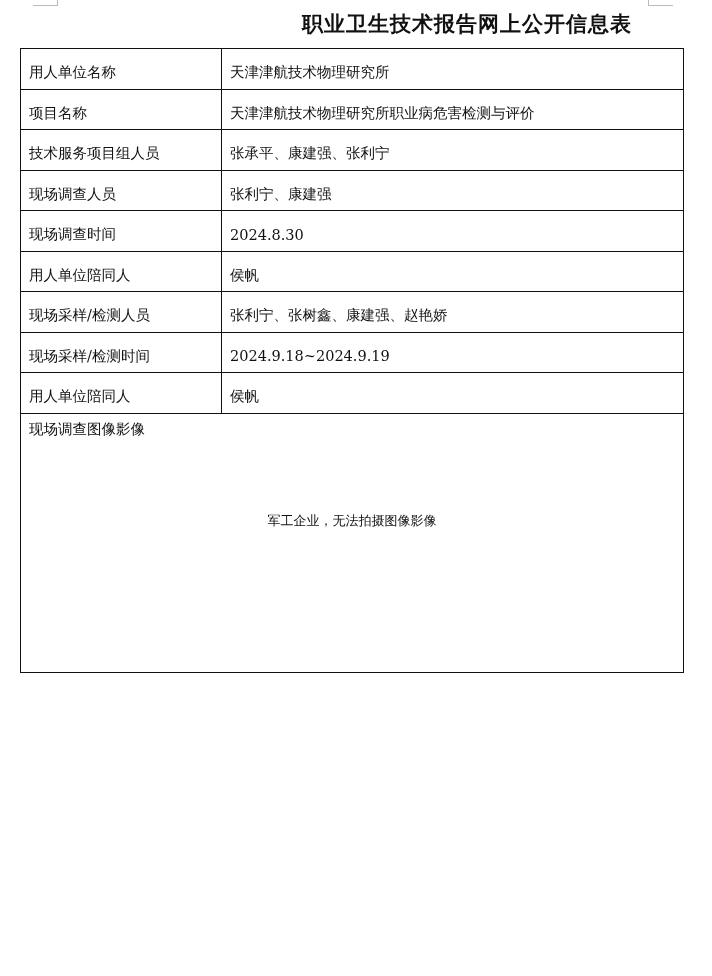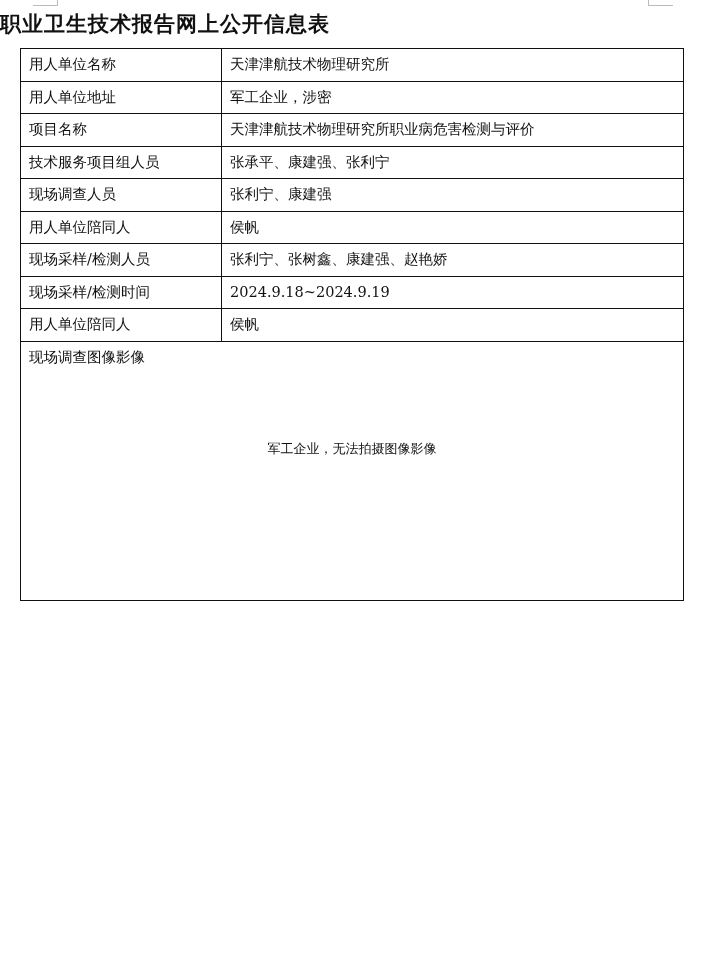--- a/index.html
+++ b/index.html
@@ -1,24 +1,24 @@
 <!DOCTYPE html>
 <html><head>
 <meta charset="utf-8">
 <style>
   html, body { margin: 0; padding: 0; background: #ffffff; }
   body { width: 712px; height: 976px; position: relative; overflow: hidden;
          font-family: "DejaVu Serif", "Liberation Serif", serif; color: #111; }
   .corner { position: absolute; width: 24px; height: 5px; border-color: #bbb; border-style: solid; border-width: 0; }
   .corner.tl { left: 33px; top: 0; border-right-width: 1px; border-bottom-width: 1px; }
   .corner.tr { left: 648px; top: 0; border-left-width: 1px; border-bottom-width: 1px; }
-  .title { position: absolute; top: 10px; left: 0; width: 632px; text-align: left;
+  .title { position: absolute; top: 10px; left: 0; width: 632px; text-align: right;
            font-size: 21px; font-weight: bold; letter-spacing: 1px; }
   table.info { position: absolute; left: 20px; top: 48px; width: 663px; border-collapse: collapse; table-layout: fixed; }
-  table.info td { border: 1.5px solid #111; font-size: 14.5px; padding: 0 0 0 8px; vertical-align: middle; }
+  table.info td { border: 1.5px solid #111; font-size: 14.5px; padding: 8px 0 0 8px; vertical-align: middle; }
   table.info tr.row td { height: 31.5px; }
   table.info col.c1 { width: 201px; }
   table.info col.c2 { width: 462px; }
   td.img-cell { vertical-align: top !important; padding: 0 !important; position: relative; }
   .img-label { position: absolute; left: 8px; top: 6px; font-size: 14.5px; }
   .img-note { position: absolute; left: 0; width: 100%; text-align: center; font-size: 13px; }
 </style>
 </head>
 <body>
 
@@ -31,34 +31,34 @@
   <colgroup>
       <col class="c1">
       <col class="c2">
     </colgroup>
   <tbody>
     <tr class="row">
       <td>用人单位名称</td>
       <td>天津津航技术物理研究所</td>
     </tr>
     <tr class="row">
-      <td>用人单位地址</td>
-      <td>军工企业，涉密</td>
-    </tr>
-    <tr class="row">
       <td>项目名称</td>
       <td>天津津航技术物理研究所职业病危害检测与评价</td>
     </tr>
     <tr class="row">
       <td>技术服务项目组人员</td>
       <td>张承平、康建强、张利宁</td>
     </tr>
     <tr class="row">
       <td>现场调查人员</td>
       <td>张利宁、康建强</td>
+    </tr>
+    <tr class="row">
+      <td>现场调查时间</td>
+      <td>2024.8.30</td>
     </tr>
     <tr class="row">
       <td>用人单位陪同人</td>
       <td>侯帆</td>
     </tr>
     <tr class="row">
       <td>现场采样/检测人员</td>
       <td>张利宁、张树鑫、康建强、赵艳娇</td>
     </tr>
     <tr class="row">

